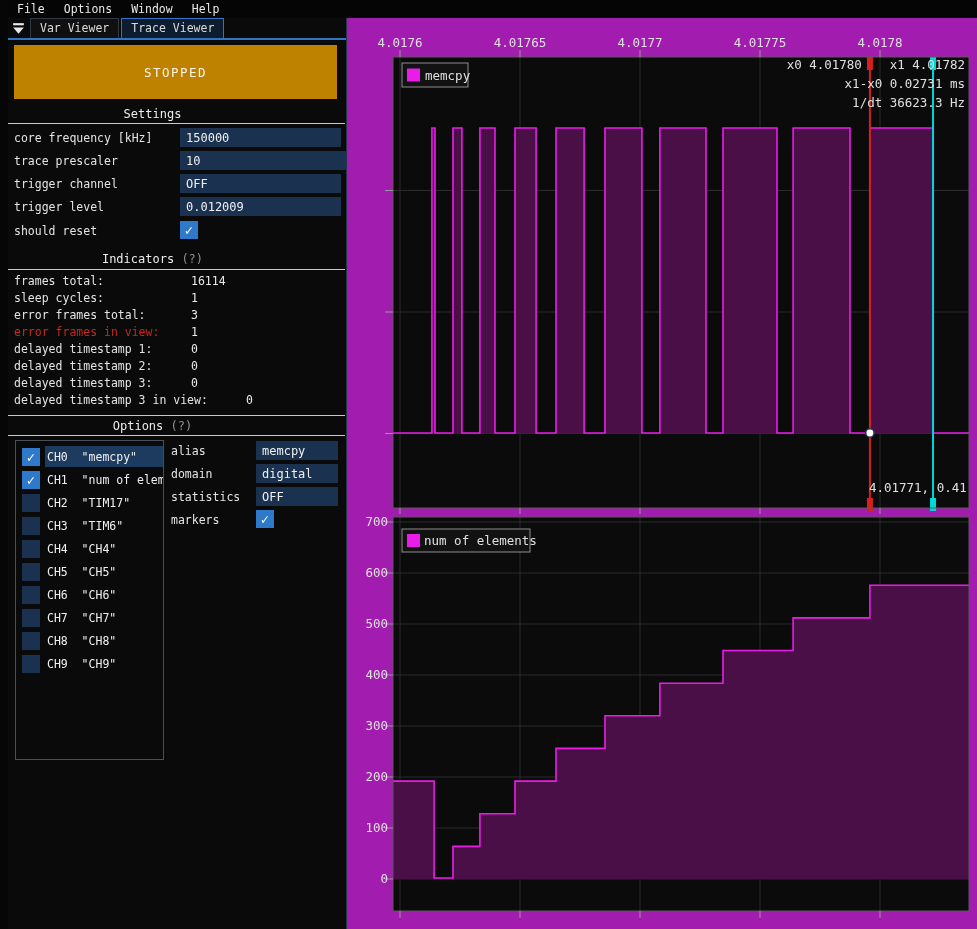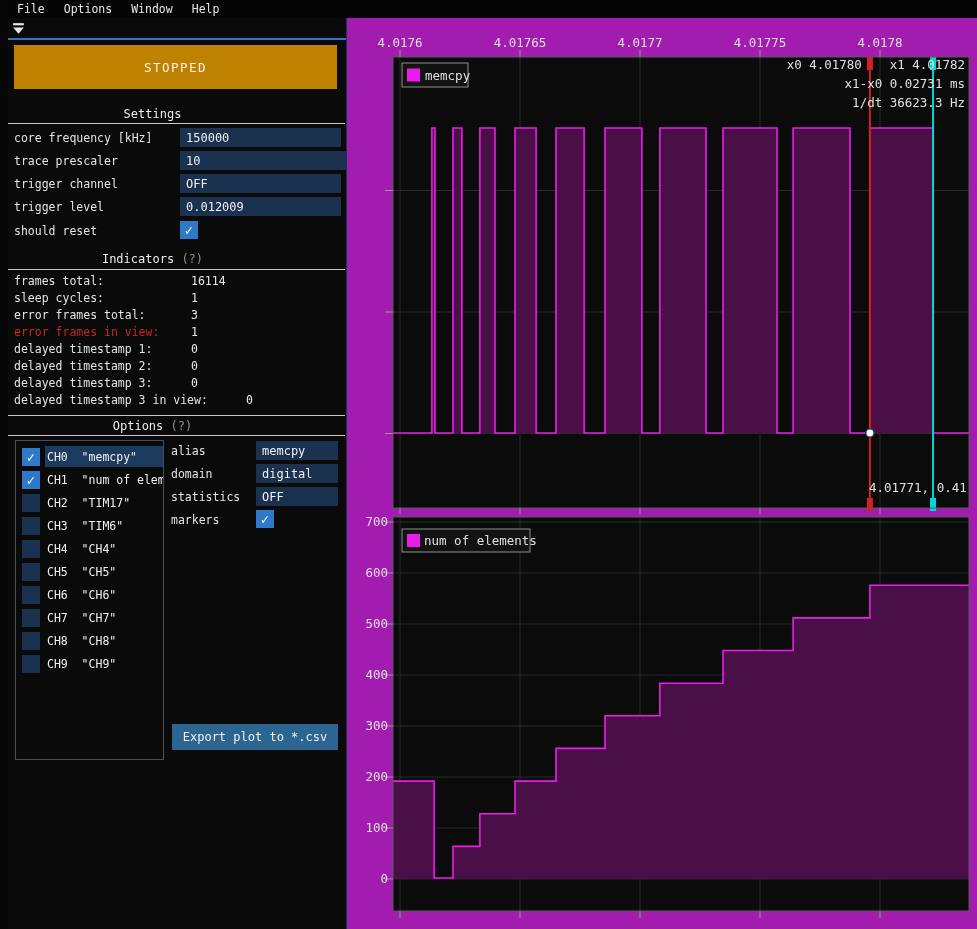--- a/index.html
+++ b/index.html
@@ -10,21 +10,21 @@
            display:flex;align-items:center;gap:19px;padding-left:9px;box-sizing:border-box;}
   .menu-item{font-size:11.5px;color:#e8e8e8;cursor:default;}
   
   #tabbar{position:absolute;left:0;top:18px;width:339px;height:22px;background:#0a0a0a;
           border-bottom:2px solid #2e75c8;box-sizing:border-box;display:flex;align-items:flex-end;}
   #tab-icon{width:15px;height:15px;margin:0 4px 2px 3px;}
   .tab{height:19px;line-height:18px;padding:0 9px;font-size:11.5px;color:#dcdcdc;
        background:#101010;border:1px solid #2e3razz;border:1px solid #333a44;border-bottom:none;margin-right:2px;}
   .tab.active{background:#0e1c30;border:1px solid #2e75c8;border-bottom:none;}
   
-  #stopped{position:absolute;left:6px;top:45px;width:323px;height:44px;background:#bf8200;
+  #stopped{position:absolute;left:6px;top:45px;width:323px;height:54px;background:#bf8200;
            border:none;color:#f7f3ea;font-family:inherit;font-size:12.5px;letter-spacing:1.5px;}
   .sec-head{position:absolute;left:0;width:289px;text-align:center;font-size:12px;color:#ececec;}
   .hint{color:#8f8f8f;}
   .sec-line{position:absolute;left:0;width:337px;height:1px;background:#c9c9c9;}
   #settings-head{top:107px;} #line-settings{top:123px;}
   #ind-head{top:252px;} #line-ind{top:269px;} #line-ind-end{top:415px;}
   #ch-head{top:419px;} #line-ch{top:435px;}
   .fld-label{position:absolute;left:6px;font-size:11.5px;color:#e4e4e4;white-space:pre;}
   .tv-input{position:absolute;background:#1b3150;color:#f0f0f0;border:none;outline:none;
             font-family:inherit;font-size:12px;height:19px;padding:0 0 0 6px;box-sizing:border-box;}
@@ -56,20 +56,24 @@
       <span class="menu-item">Options</span>
       <span class="menu-item">Window</span>
       <span class="menu-item">Help</span>
     </div>
 
   <div id="tabbar">
     <svg id="tab-icon" viewBox="0 0 14 14">
       <rect x="2" y="2" width="10" height="2" fill="#e8e8e8"></rect>
       <path d="M2 6 L12 6 L7 12 Z" fill="#e8e8e8"></path>
     </svg>
+    <span id="tabs-holder" style="display:flex;">
+        <span class="tab">Var Viewer</span>
+        <span class="tab active">Trace Viewer</span>
+      </span>
   </div>
 
   <button id="stopped">STOPPED</button>
 
   <div class="sec-head" id="settings-head">Settings</div>
   <div class="sec-line" id="line-settings"></div>
   <div id="settings-rows">
       <span class="fld-label" style="top:131px">core frequency [kHz]</span>
       <input class="tv-input" style="left: 172px; top: 128px; width: 161px;" readonly="" value="150000">
       <span class="fld-label" style="top:154px">trace prescaler</span>
@@ -140,21 +144,20 @@
       <span class="fld-label" style="left:163px;top:444px">alias</span>
       <input class="tv-input" style="left: 248px; top: 441px; width: 82px;" readonly="" value="memcpy">
       <span class="fld-label" style="left:163px;top:467px">domain</span>
       <input class="tv-input" style="left: 248px; top: 464px; width: 82px;" readonly="" value="digital">
       <span class="fld-label" style="left:163px;top:490px">statistics</span>
       <input class="tv-input" style="left: 248px; top: 487px; width: 82px;" readonly="" value="OFF">
       <span class="fld-label" style="left:163px;top:513px">markers</span>
       <div class="cb checked" style="left:248px;top:510px"></div>
     </div>
 
-  <button id="export-btn">Export plot to *.csv</button>
 
   <div id="separator"></div>
 
   <div id="right-panel">
     <svg id="plots-svg" width="638" height="911" viewBox="339 18 638 911">
         <rect x="385" y="57" width="576" height="451" fill="#0b0b0b"></rect>
         <line x1="392.0" x2="392.0" y1="57" y2="508" stroke="#2b2b2b"></line>
         <text x="392.0" y="47" text-anchor="middle" class="ax">4.0176</text>
         <line x1="512.0" x2="512.0" y1="57" y2="508" stroke="#2b2b2b"></line>
         <text x="512.0" y="47" text-anchor="middle" class="ax">4.01765</text>

